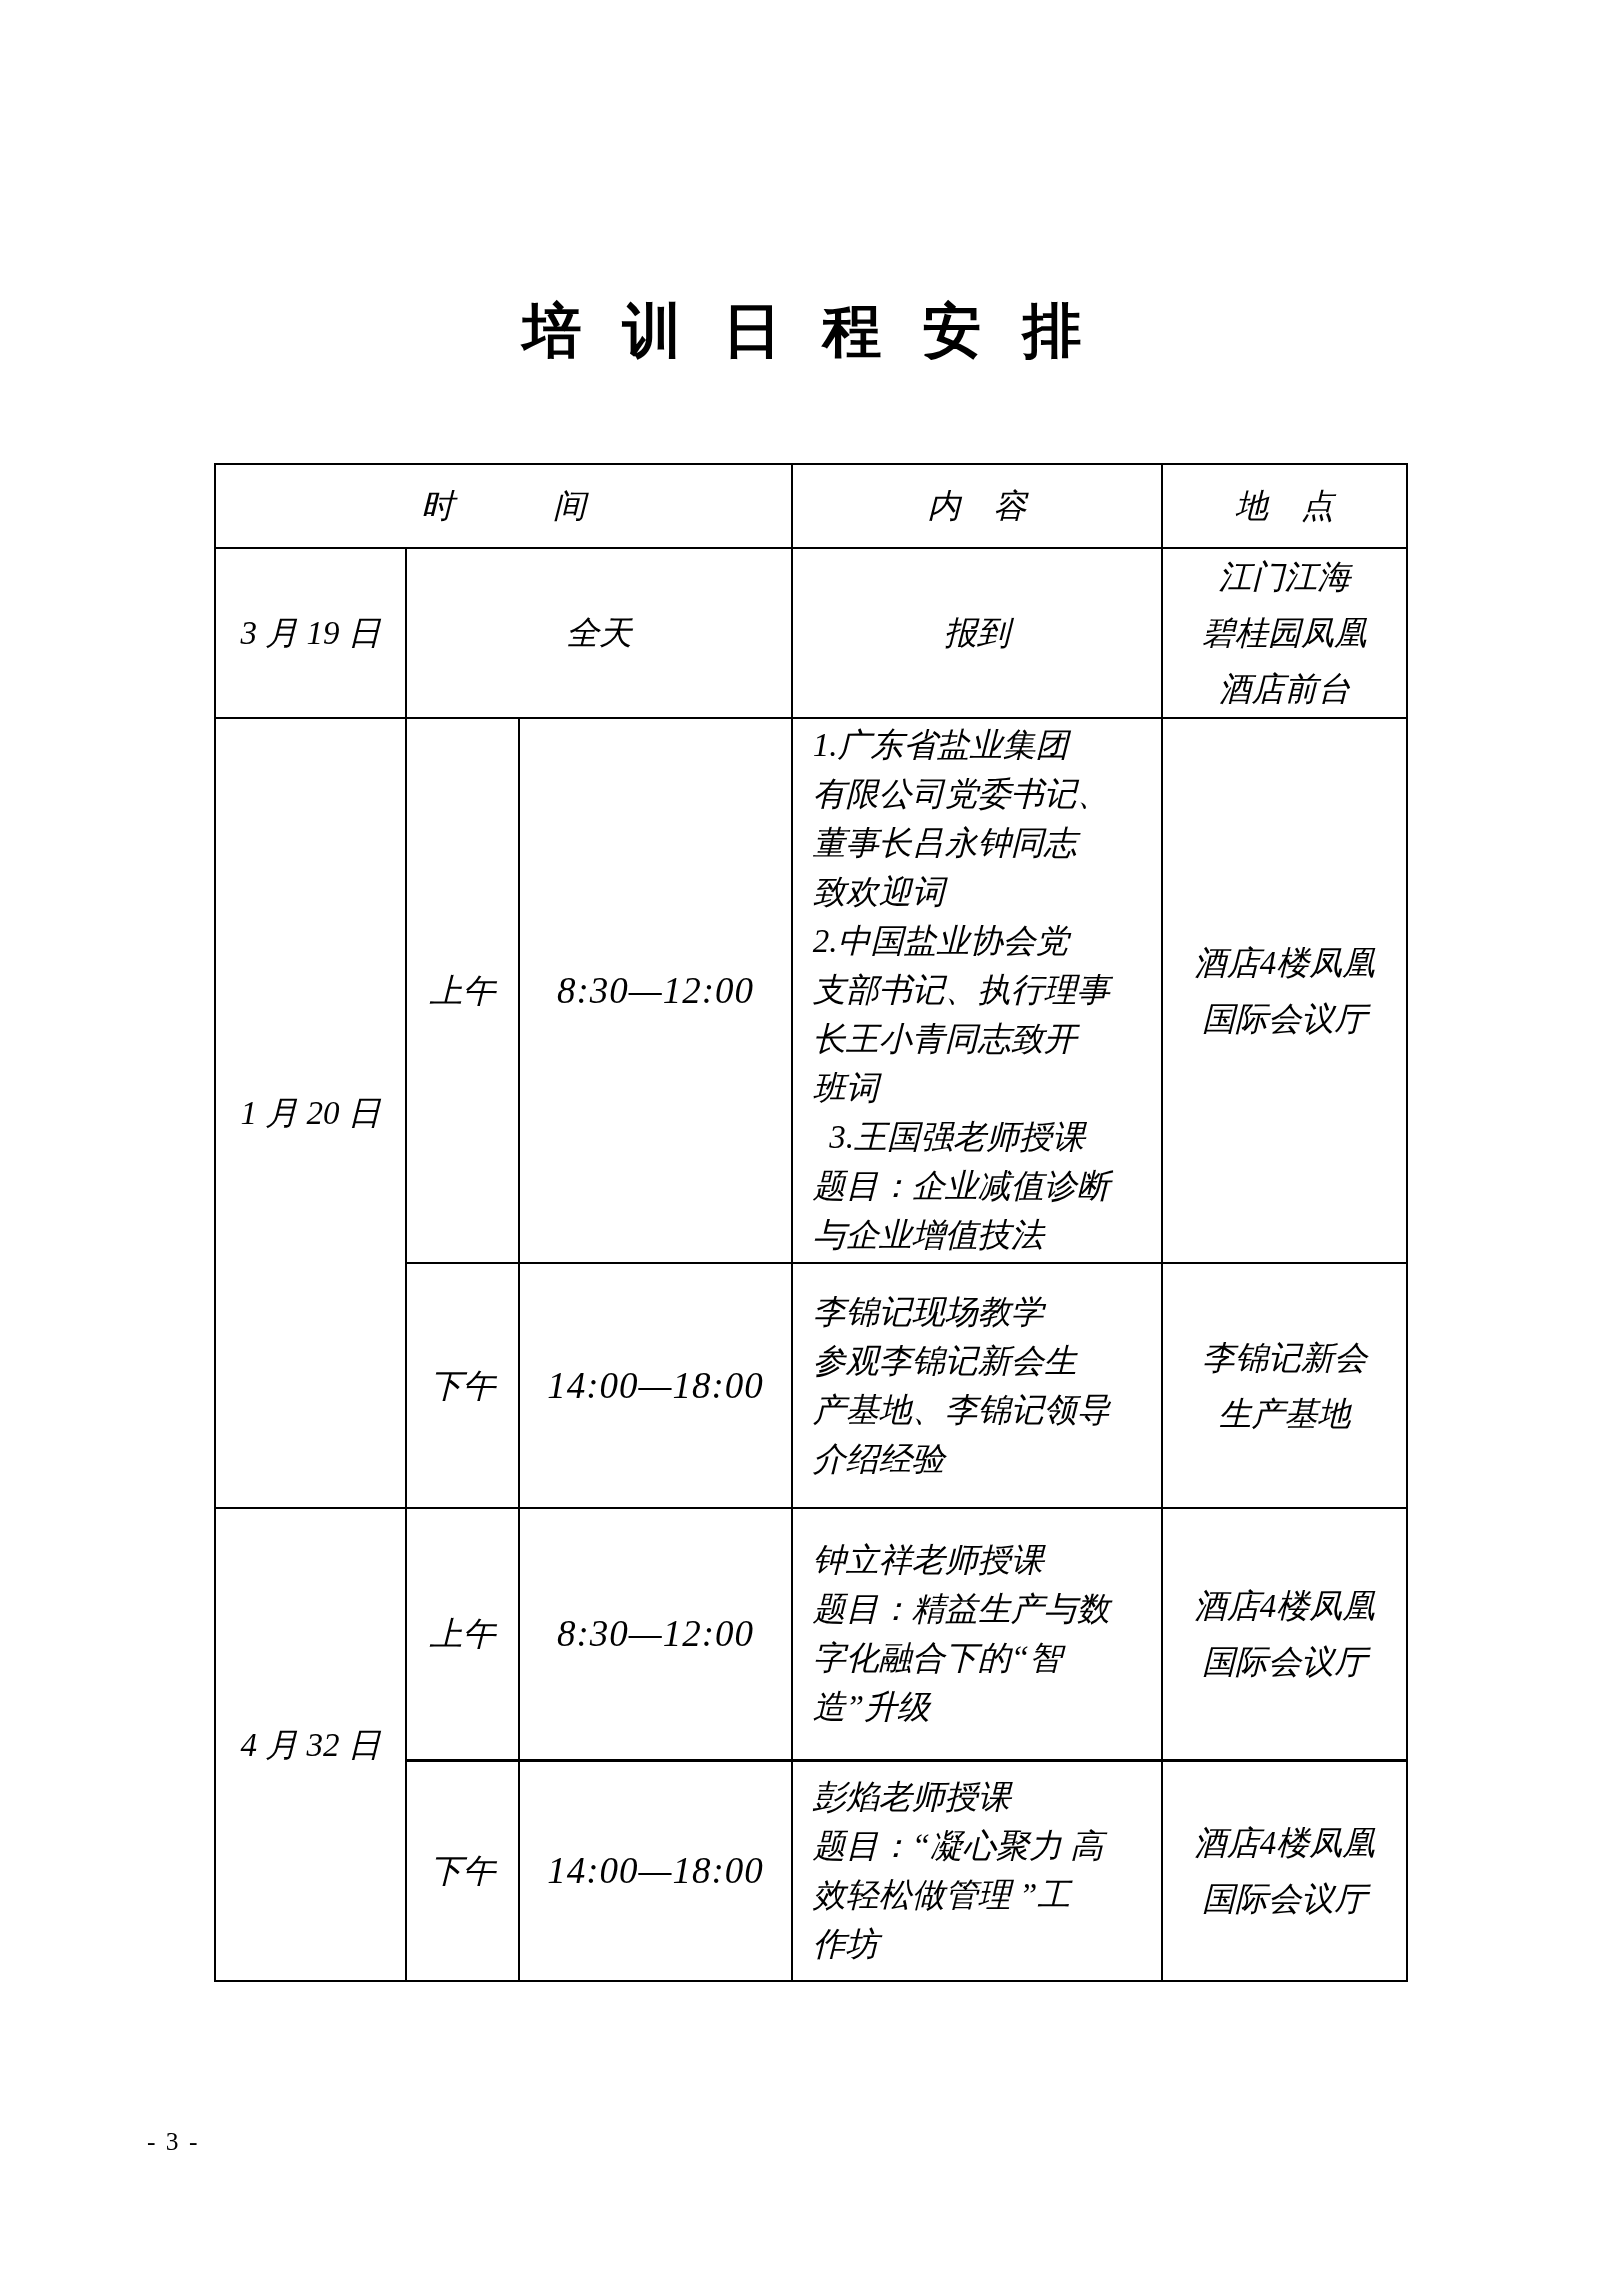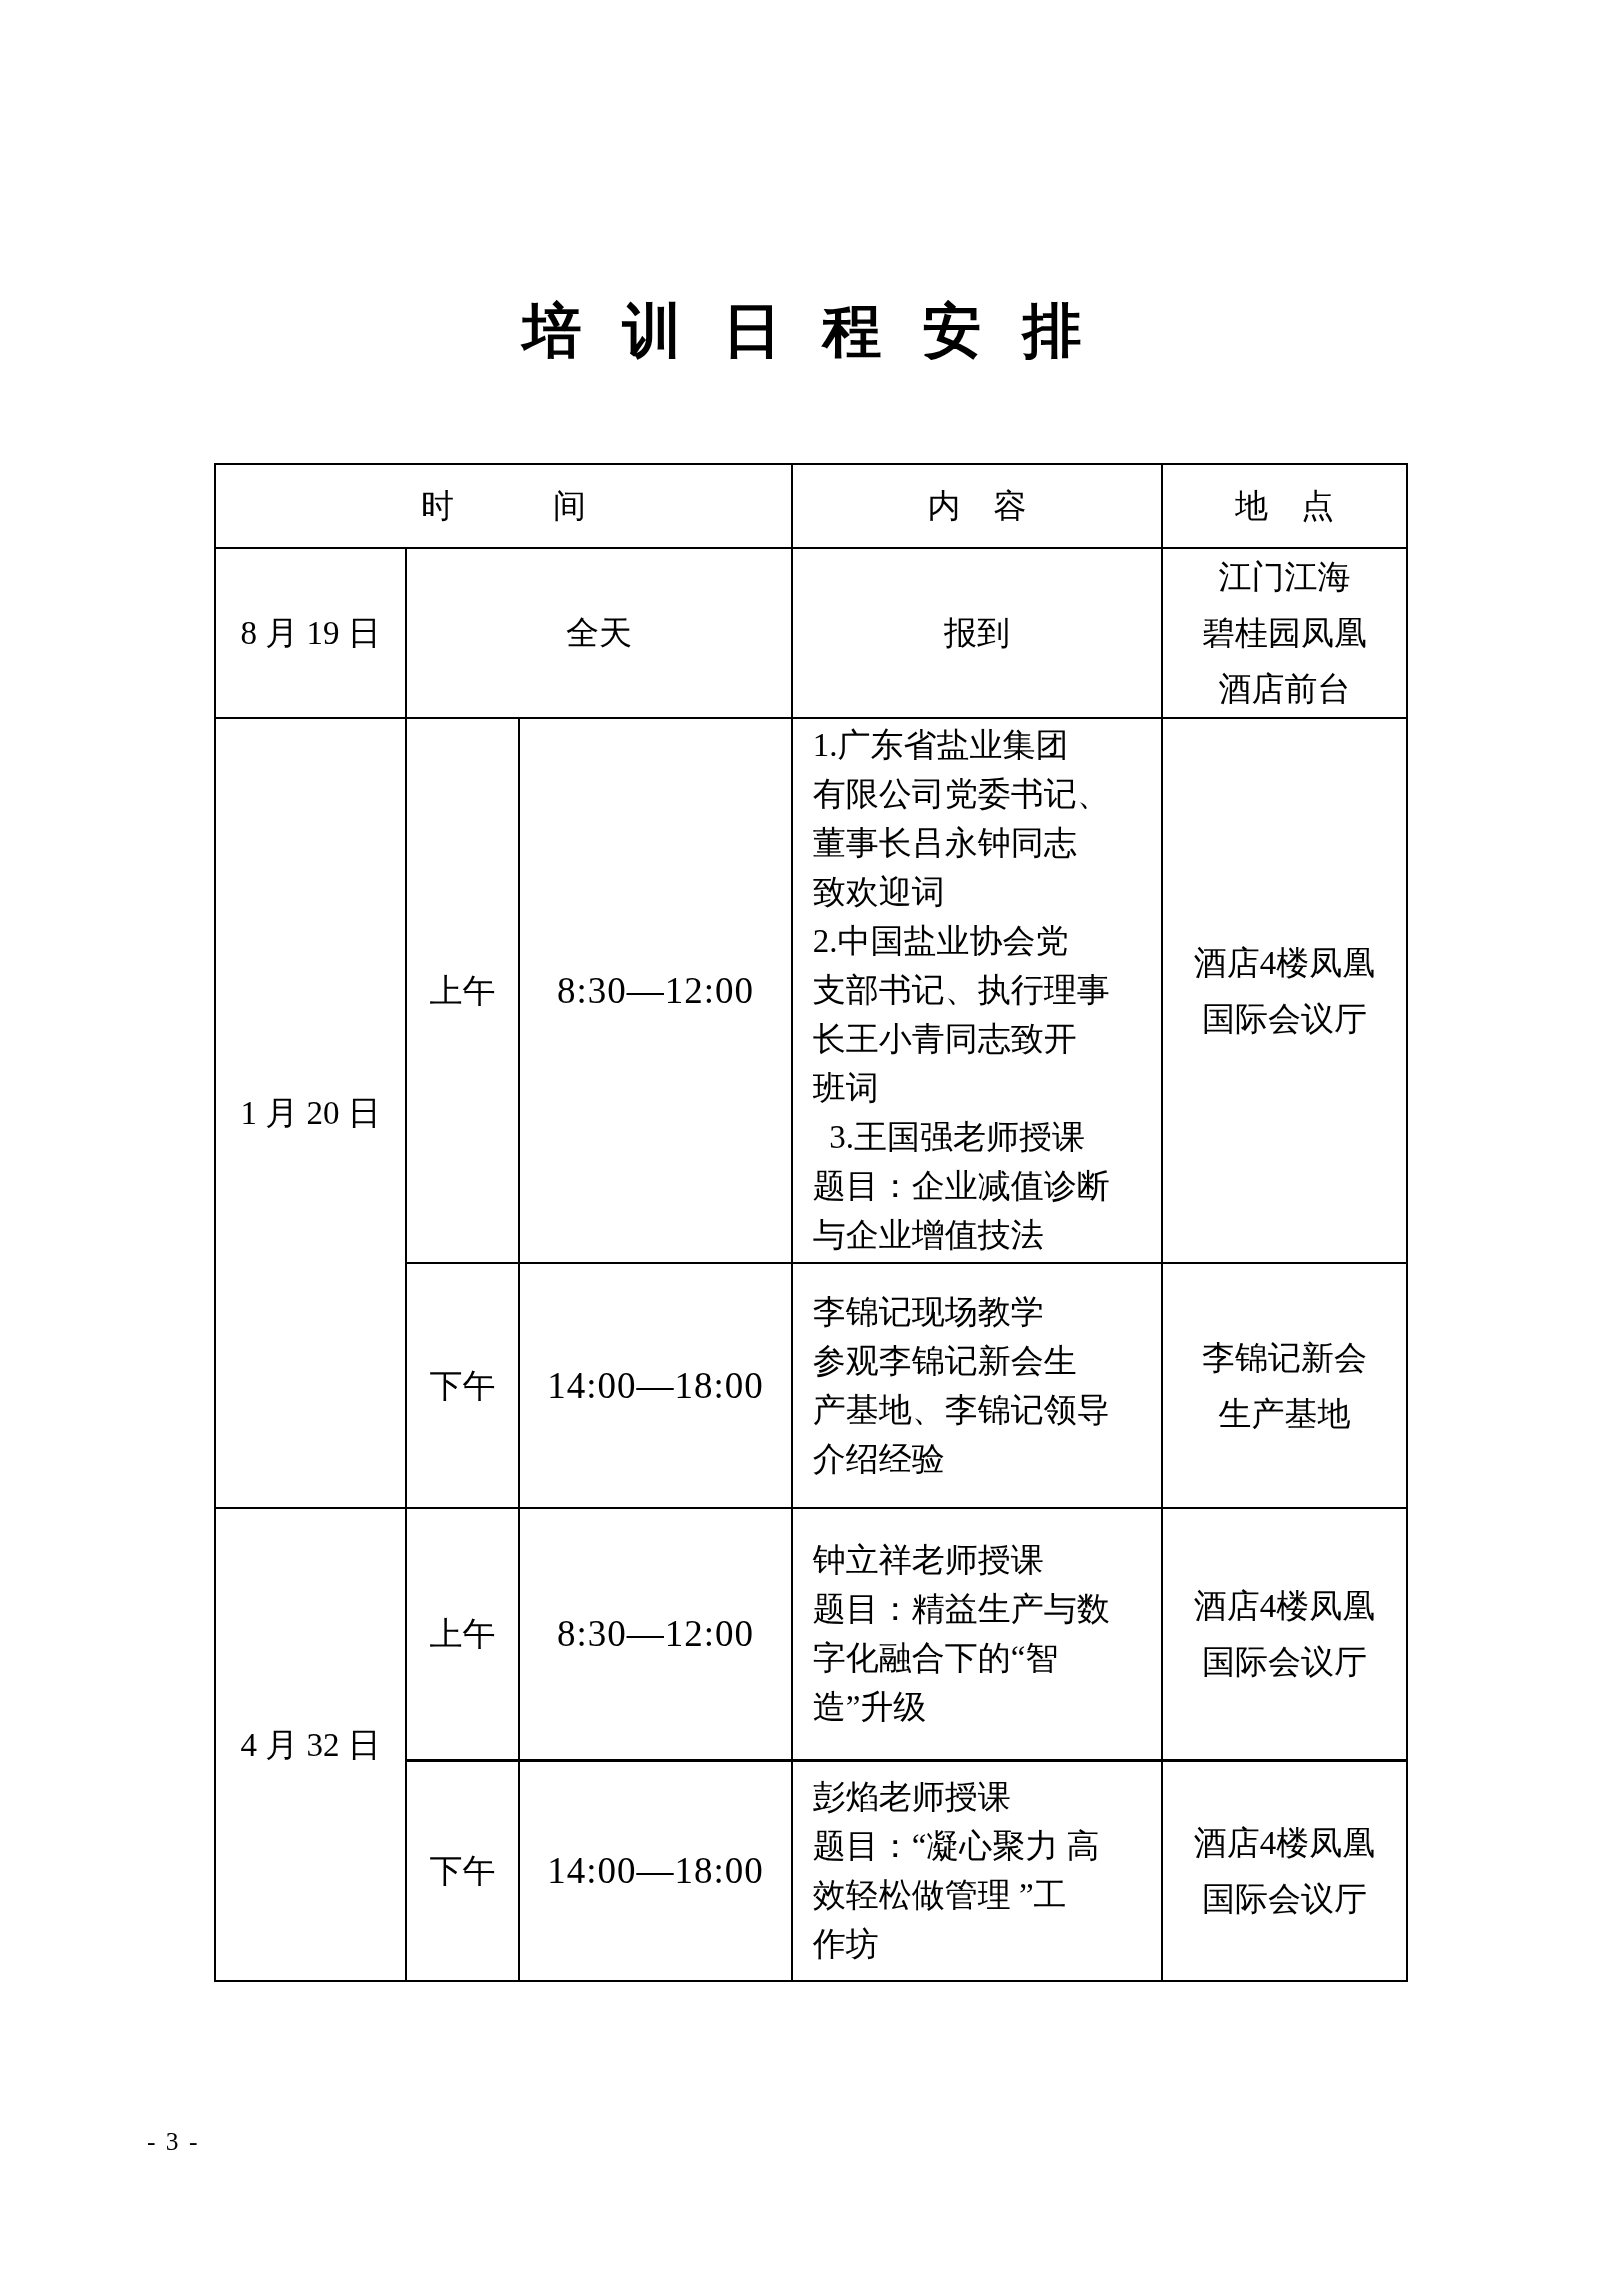--- a/index.html
+++ b/index.html
@@ -29,20 +29,21 @@
     margin-left: 24px;
   }
   .schedule-table {
     position: absolute;
     left: 214px;
     top: 463px;
     border-collapse: collapse;
     table-layout: fixed;
     width: 1193px;
     border: 2.9px solid #000;
+    font-style: italic;
   }
   .schedule-table td {
     border: 2px solid #000;
     font-size: 33px;
     line-height: 56px;
     text-align: center;
     vertical-align: middle;
     padding: 0;
     overflow: hidden;
     white-space: pre-line;
@@ -87,21 +88,21 @@
     <col style="width:370px">
     <col style="width:245px">
   </colgroup>
   <tbody>
     <tr class="h-header">
       <td colspan="3">时　　　间</td>
       <td>内　容</td>
       <td>地　点</td>
     </tr>
     <tr class="h-r1">
-      <td>8 月 19 日</td>
+      <td>3 月 19 日</td>
       <td colspan="2">全天</td>
       <td>报到</td>
       <td>江门江海
 碧桂园凤凰
 酒店前台</td>
     </tr>
     <tr class="h-r2">
       <td rowspan="2">1 月 20 日</td>
       <td>上午</td>
       <td class="time-cell">8:30—12:00</td>

